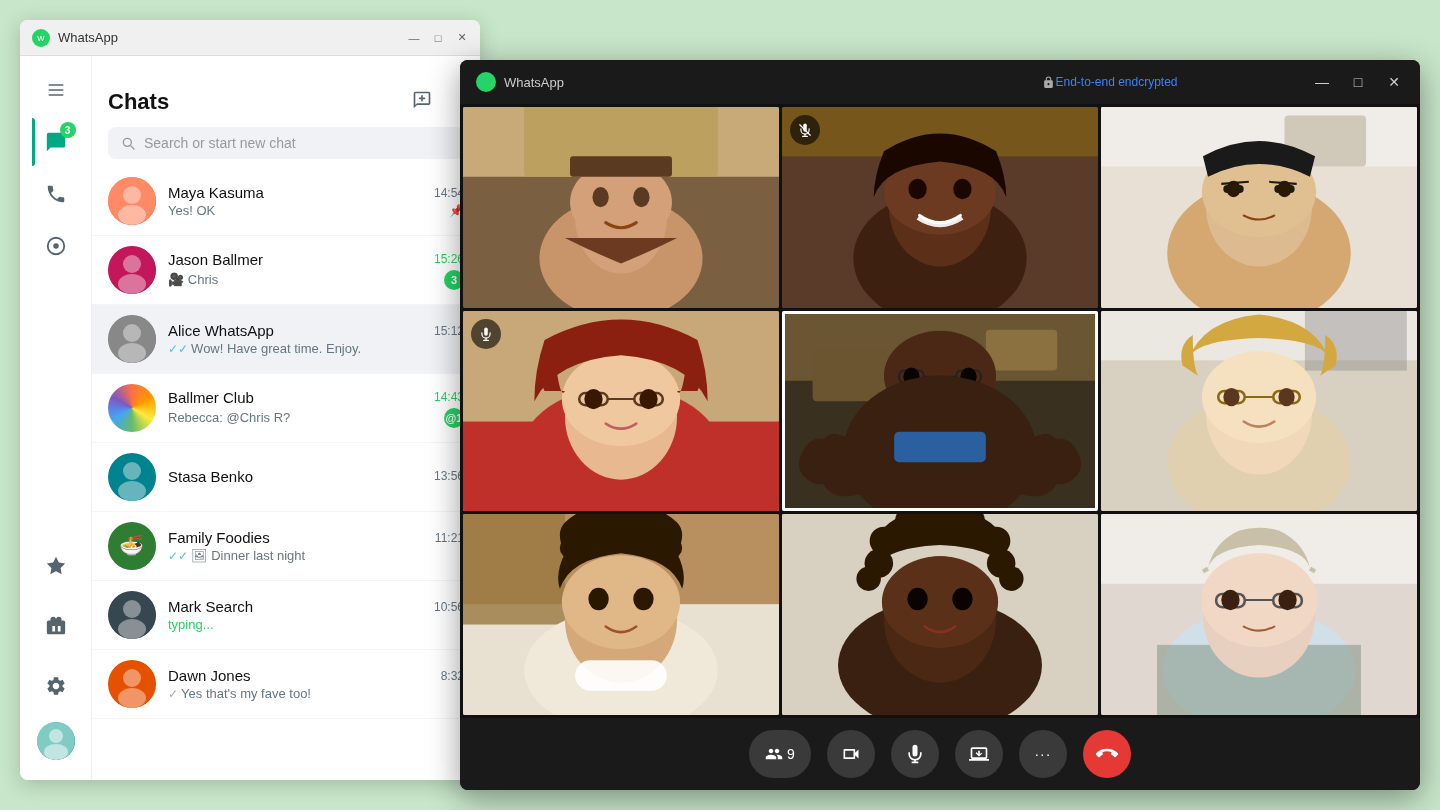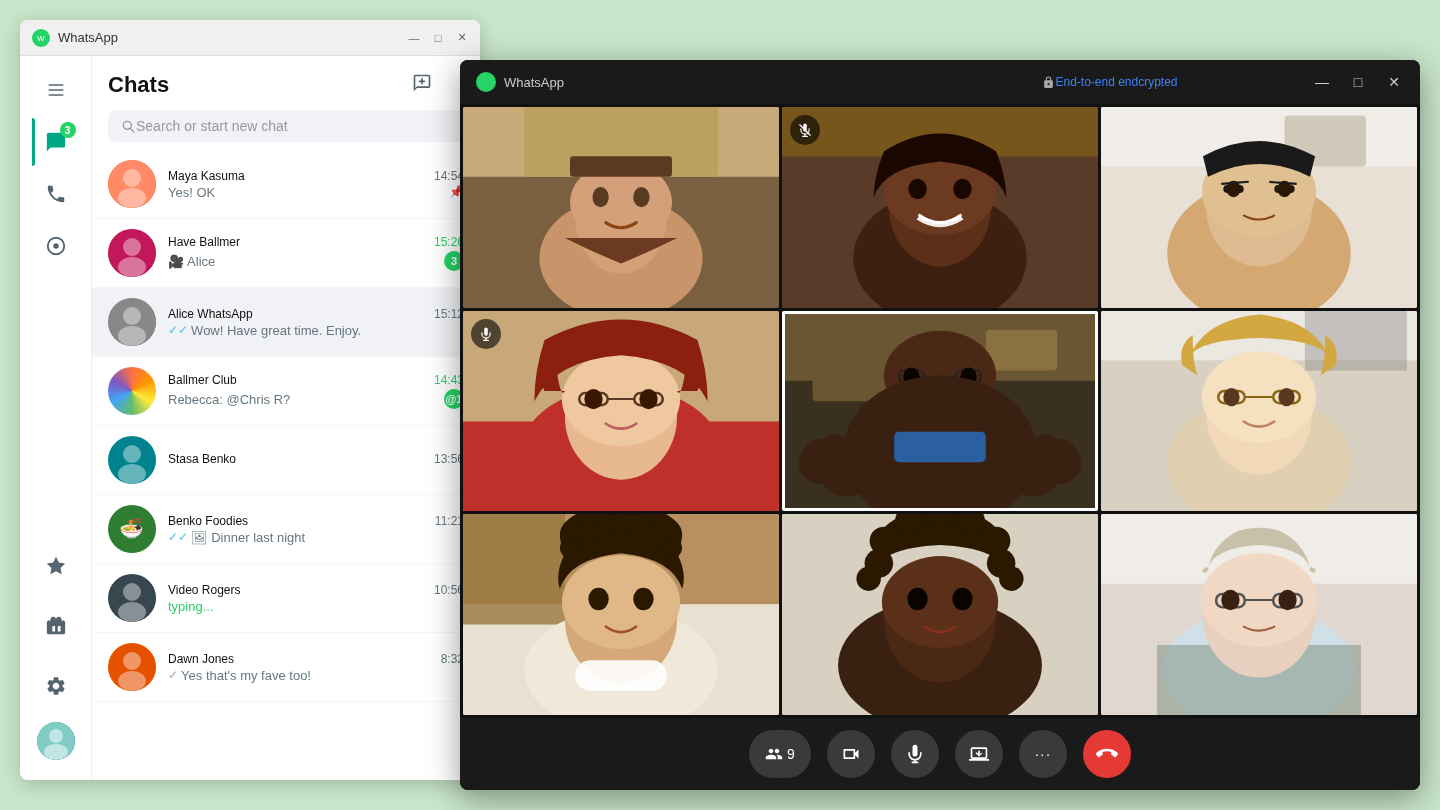--- a/index.html
+++ b/index.html
@@ -138,21 +138,21 @@
     
     .chat-panel {
       flex: 1;
       display: flex;
       flex-direction: column;
       background: #fff;
       overflow: hidden;
     }
 
     .chat-header {
-      padding: 16px 16px 8px;
+      padding: 33px 16px 8px;
       flex-shrink: 0;
     }
 
     .chat-header-top {
       display: flex;
       align-items: center;
       justify-content: space-between;
       margin-bottom: 12px;
     }
 
@@ -169,20 +169,21 @@
       color: #54656F;
       font-size: 18px;
     }
 
     .search-bar {
       display: flex;
       align-items: center;
       background: #f0f2f5;
       border-radius: 8px;
       padding: 8px 12px;
+      gap: 8px;
     }
 
     .search-bar input {
       background: none;
       border: none;
       outline: none;
       font-size: 14px;
       color: #333;
       flex: 1;
     }
@@ -219,21 +220,21 @@
     }
 
     .chat-info-top {
       display: flex;
       justify-content: space-between;
       align-items: center;
       margin-bottom: 2px;
     }
 
     .chat-name {
-      font-size: 12px;
+      font-size: 15px;
       font-weight: 500;
       color: #111;
     }
 
     .chat-time {
       font-size: 12px;
       color: #667781;
       flex-shrink: 0;
     }
 
@@ -558,26 +559,26 @@
         <div class="chat-item">
           <div class="chat-avatar avatar-jason">
             <svg viewBox="0 0 48 48" width="48" height="48">
               <circle cx="24" cy="24" r="24" fill="#c2185b"></circle>
               <circle cx="24" cy="18" r="9" fill="rgba(255,255,255,0.4)"></circle>
               <ellipse cx="24" cy="38" rx="14" ry="10" fill="rgba(255,255,255,0.4)"></ellipse>
             </svg>
           </div>
           <div class="chat-info">
             <div class="chat-info-top">
-              <span class="chat-name">Have Ballmer</span>
+              <span class="chat-name">Jason Ballmer</span>
               <span class="chat-time green">15:26</span>
             </div>
             <div class="chat-preview">
               <span class="chat-preview-text">
-                <span>🎥 Alice</span>
+                <span>🎥 Chris</span>
               </span>
               <div class="unread-badge">3</div>
             </div>
           </div>
         </div>
 
         <div class="chat-item active">
           <div class="chat-avatar avatar-alice">
             <svg viewBox="0 0 48 48" width="48" height="48">
               <circle cx="24" cy="24" r="24" fill="#888"></circle>
@@ -631,42 +632,42 @@
 
         <div class="chat-item">
           <div class="chat-avatar" style="background:linear-gradient(135deg,#a5d6a7,#2e7d32);border-radius:50%;overflow:hidden;">
             <svg viewBox="0 0 48 48" width="48" height="48">
               <circle cx="24" cy="24" r="24" fill="#2e7d32"></circle>
               <text x="24" y="30" text-anchor="middle" font-size="20">🍜</text>
             </svg>
           </div>
           <div class="chat-info">
             <div class="chat-info-top">
-              <span class="chat-name">Benko Foodies</span>
+              <span class="chat-name">Family Foodies</span>
               <span class="chat-time">11:21</span>
             </div>
             <div class="chat-preview">
               <span class="chat-preview-text">
                 <span class="checkmarks">✓✓</span> 🖼 Dinner last night
               </span>
             </div>
           </div>
         </div>
 
         <div class="chat-item">
           <div class="chat-avatar" style="background:linear-gradient(135deg,#90a4ae,#37474f);border-radius:50%;overflow:hidden;">
             <svg viewBox="0 0 48 48" width="48" height="48">
               <circle cx="24" cy="24" r="24" fill="#37474f"></circle>
               <circle cx="24" cy="18" r="9" fill="rgba(255,255,255,0.4)"></circle>
               <ellipse cx="24" cy="38" rx="14" ry="10" fill="rgba(255,255,255,0.4)"></ellipse>
             </svg>
           </div>
           <div class="chat-info">
             <div class="chat-info-top">
-              <span class="chat-name">Video Rogers</span>
+              <span class="chat-name">Mark Search</span>
               <span class="chat-time">10:56</span>
             </div>
             <div class="chat-preview">
               <span class="chat-preview-text">
                 <span class="typing">typing...</span>
               </span>
             </div>
           </div>
         </div>
 

